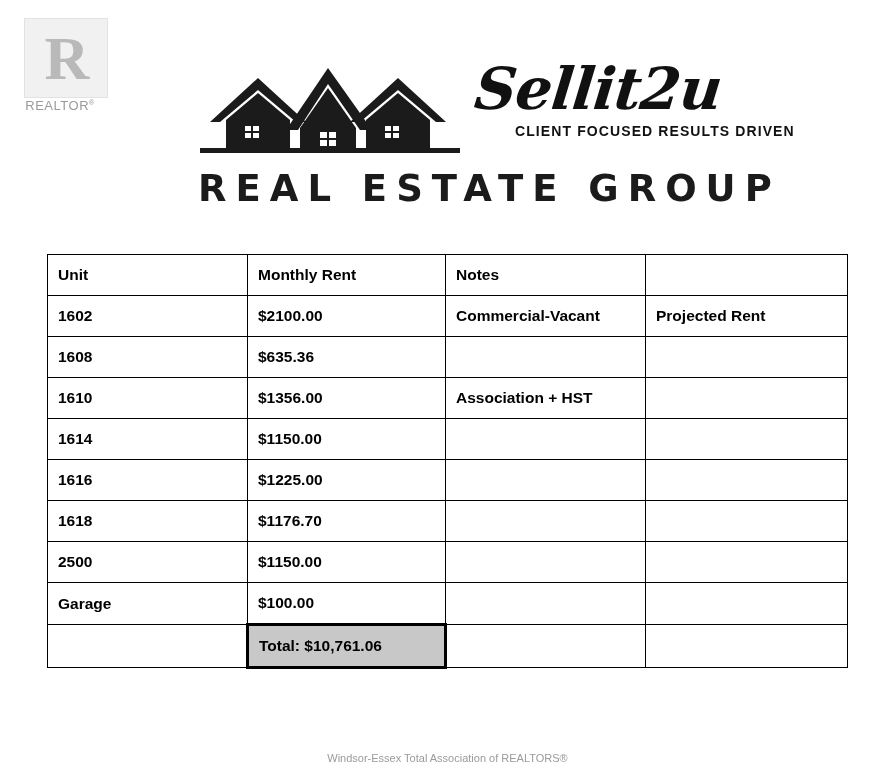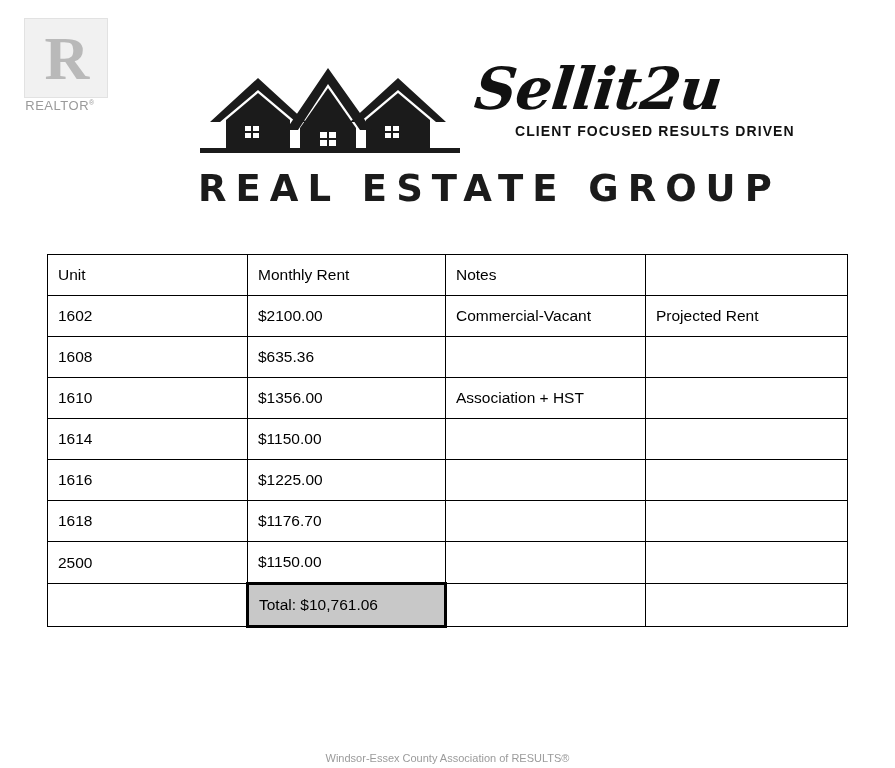--- a/index.html
+++ b/index.html
@@ -127,21 +127,21 @@
     border-collapse: collapse;
     width: 800px;
     table-layout: fixed;
     font-size: 15px;
   }
   table.rent-table td, table.rent-table th {
     border: 1px solid #000000;
     height: 40px;
     padding: 0 10px;
     vertical-align: middle;
-    font-weight: normal;
+    font-weight: bold;
     font-size: 15.5px;
   }
   col.c-unit   { width: 200px; }
   col.c-rent   { width: 198px; }
   col.c-notes  { width: 200px; }
   col.c-extra  { width: 202px; }
 
   .head-cell {
     font-weight: bold;
     text-align: left;
@@ -268,22 +268,28 @@
         <td></td>
         <td></td>
       </tr>
       <tr>
         <td class="num">2500</td>
         <td class="num">$1150.00</td>
         <td></td>
         <td></td>
       </tr>
       <tr>
+        <td class="lbl-bold">Garage</td>
+        <td class="num">$100.00</td>
+        <td></td>
+        <td></td>
+      </tr>
+      <tr>
         <td class="blank-cell"></td>
         <td class="total-cell">Total: $10,761.06</td>
         <td class="blank-cell"></td>
         <td class="blank-cell"></td>
       </tr>
     </tbody>
   </table>
 </div>
 
-<div class="footer">Windsor-Essex County Association of RESULTS®</div>
+<div class="footer">Windsor-Essex Total Association of REALTORS®</div>
 
 </body></html>

